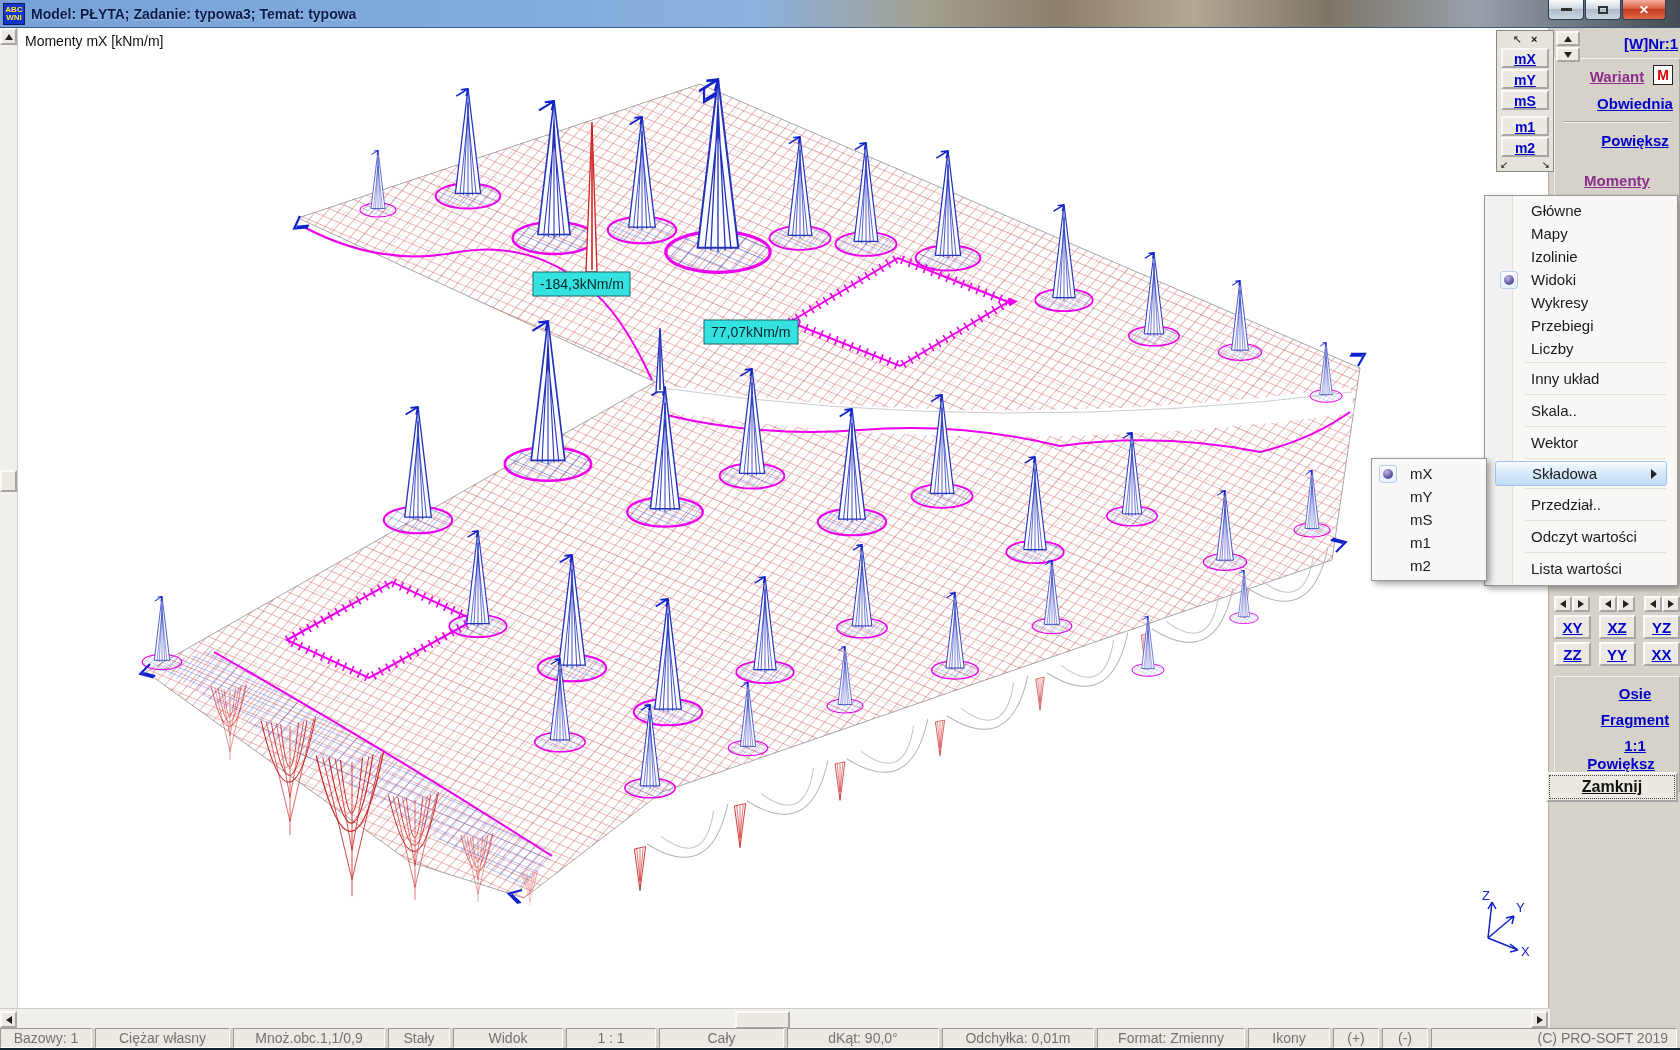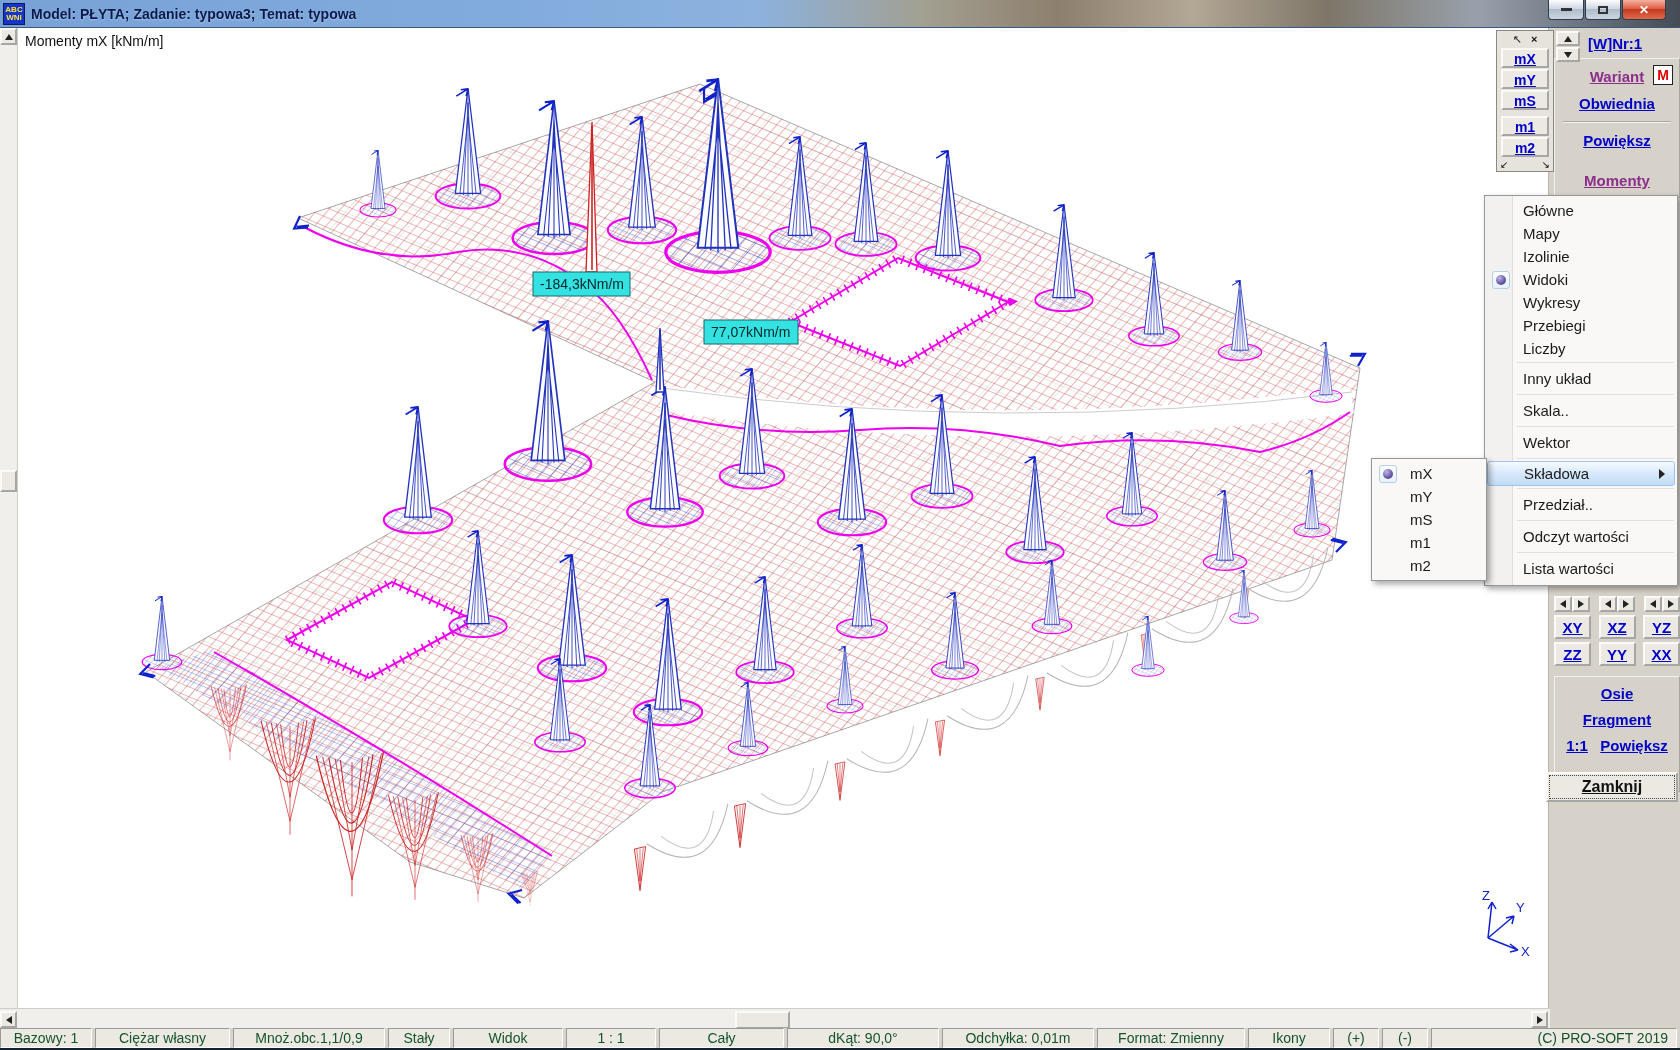--- a/index.html
+++ b/index.html
@@ -41,30 +41,30 @@
   .palette .phead{height:16px;display:flex;align-items:center;justify-content:center;gap:9px;font-size:11px;color:#111;}
   .palette .pfoot{height:13px;display:flex;align-items:center;justify-content:space-between;padding:0 3px;font-size:10px;color:#111;}
   .pbtn{display:block;width:48px;height:20px;margin:1px auto;background:#ece9e2;border:2px outset #fbfaf8;
         font-size:14px;font-weight:bold;color:#0000c8;text-decoration:underline;text-align:center;line-height:16px;
         font-family:"Liberation Sans",sans-serif;}
   .pgap{height:4px;}
   
   .spinner{position:absolute;left:1556px;top:31px;width:24px;z-index:20;}
   .spb{width:24px;height:15px;background:#ece9e2;border:2px outset #fbfaf8;display:flex;align-items:center;justify-content:center;margin-bottom:1px;}
   .wnr{position:absolute;left:1588px;top:35px;z-index:20;}
-  .lnk{color:#0000c8;text-decoration:underline;font-weight:bold;font-size:15px;cursor:pointer;}
+  .lnk{color:#0000c8;text-decoration:underline;font-weight:bold;font-size:15px;cursor:pointer;margin-left:36px;}
   .plnk{color:#8b2f8b;text-decoration:underline;font-weight:bold;font-size:15px;cursor:pointer;}
   .vpanel{position:absolute;left:1554px;top:58px;width:126px;height:140px;background:#d6d2ca;border:1px solid #a9a69e;
           border-top-color:#f2f0ea;border-left-color:#f2f0ea;z-index:10;text-align:center;}
   .vrow{margin-top:9px;position:relative;}
   .mbadge{position:absolute;right:6px;top:-3px;width:20px;height:20px;background:#fff;border:1px solid #222;
           color:#e00000;font-weight:bold;font-size:14px;line-height:18px;text-align:center;}
   .divider{height:2px;margin:8px 8px 0 8px;border-top:1px solid #a9a69e;border-bottom:1px solid #f4f2ec;}
   
-  .menu{position:absolute;left:1484px;top:195px;width:194px;z-index:40;padding:3px 2px;
+  .menu{position:absolute;left:1484px;top:195px;width:194px;z-index:40;padding:3px 10px;
         background:linear-gradient(to right,#f2f1ef 0,#f2f1ef 27px,#e0deda 27px,#e0deda 28px,#f9f8f6 28px);
         border:1px solid #979797;box-shadow:3px 3px 6px rgba(0,0,0,.35);font-size:15px;color:#1a1a1a;}
   .mrow{position:relative;height:23px;line-height:23px;padding-left:36px;cursor:default;}
   .mrow.tall{height:27px;line-height:27px;}
   .msep{height:1px;background:#e2e0dc;margin:2px 1px 2px 30px;}
   .mrow.hl{background:linear-gradient(#f6fafd,#d9eafb 45%,#c2dcf5);border:1px solid #9fc3ea;border-radius:3px;
            height:25px;line-height:23px;}
   .subarrow{position:absolute;right:9px;top:50%;margin-top:-5px;width:0;height:0;
             border-top:5px solid transparent;border-bottom:5px solid transparent;border-left:6px solid #222;}
   .radiobox{position:absolute;left:5px;top:50%;margin-top:-9px;width:18px;height:18px;border:1px solid #b5cfe7;
@@ -85,21 +85,21 @@
   
   .npanel{position:absolute;left:1554px;top:676px;width:126px;height:116px;background:#d6d2ca;
           border:1px solid #a9a69e;border-top-color:#f2f0ea;border-left-color:#f2f0ea;z-index:10;text-align:center;}
   .nrow{margin-top:8px;}
   .zamknij{position:absolute;left:1546px;top:772px;width:132px;height:30px;background:#ece9e2;border:2px outset #fbfaf8;
            font-family:"Liberation Sans",sans-serif;font-size:16px;font-weight:bold;color:#111;
            text-decoration:underline;outline:1px dotted #444;outline-offset:-4px;z-index:10;}
   
   .statusbar{position:absolute;left:0;top:1028px;width:1680px;height:20px;background:#d8d4cc;display:flex;z-index:50;}
   .scell{height:20px;margin-right:3px;background:#ece9e2;border:1px solid;border-color:#9a9a9a #fdfdfd #fdfdfd #9a9a9a;
-         font-size:14px;color:#14532d;text-align:center;line-height:18px;overflow:hidden;white-space:nowrap;}
+         font-size:14px;color:#737373;text-align:center;line-height:18px;overflow:hidden;white-space:nowrap;}
   .darkstrip{position:absolute;left:0;top:1048px;width:1680px;height:2px;background:#12222e;}
   svg text{font-family:"Liberation Sans",sans-serif;}
 </style>
 </head>
 <body>
 
 <div class="window">
 
   <div class="titlebar">
     <div class="appicon">

